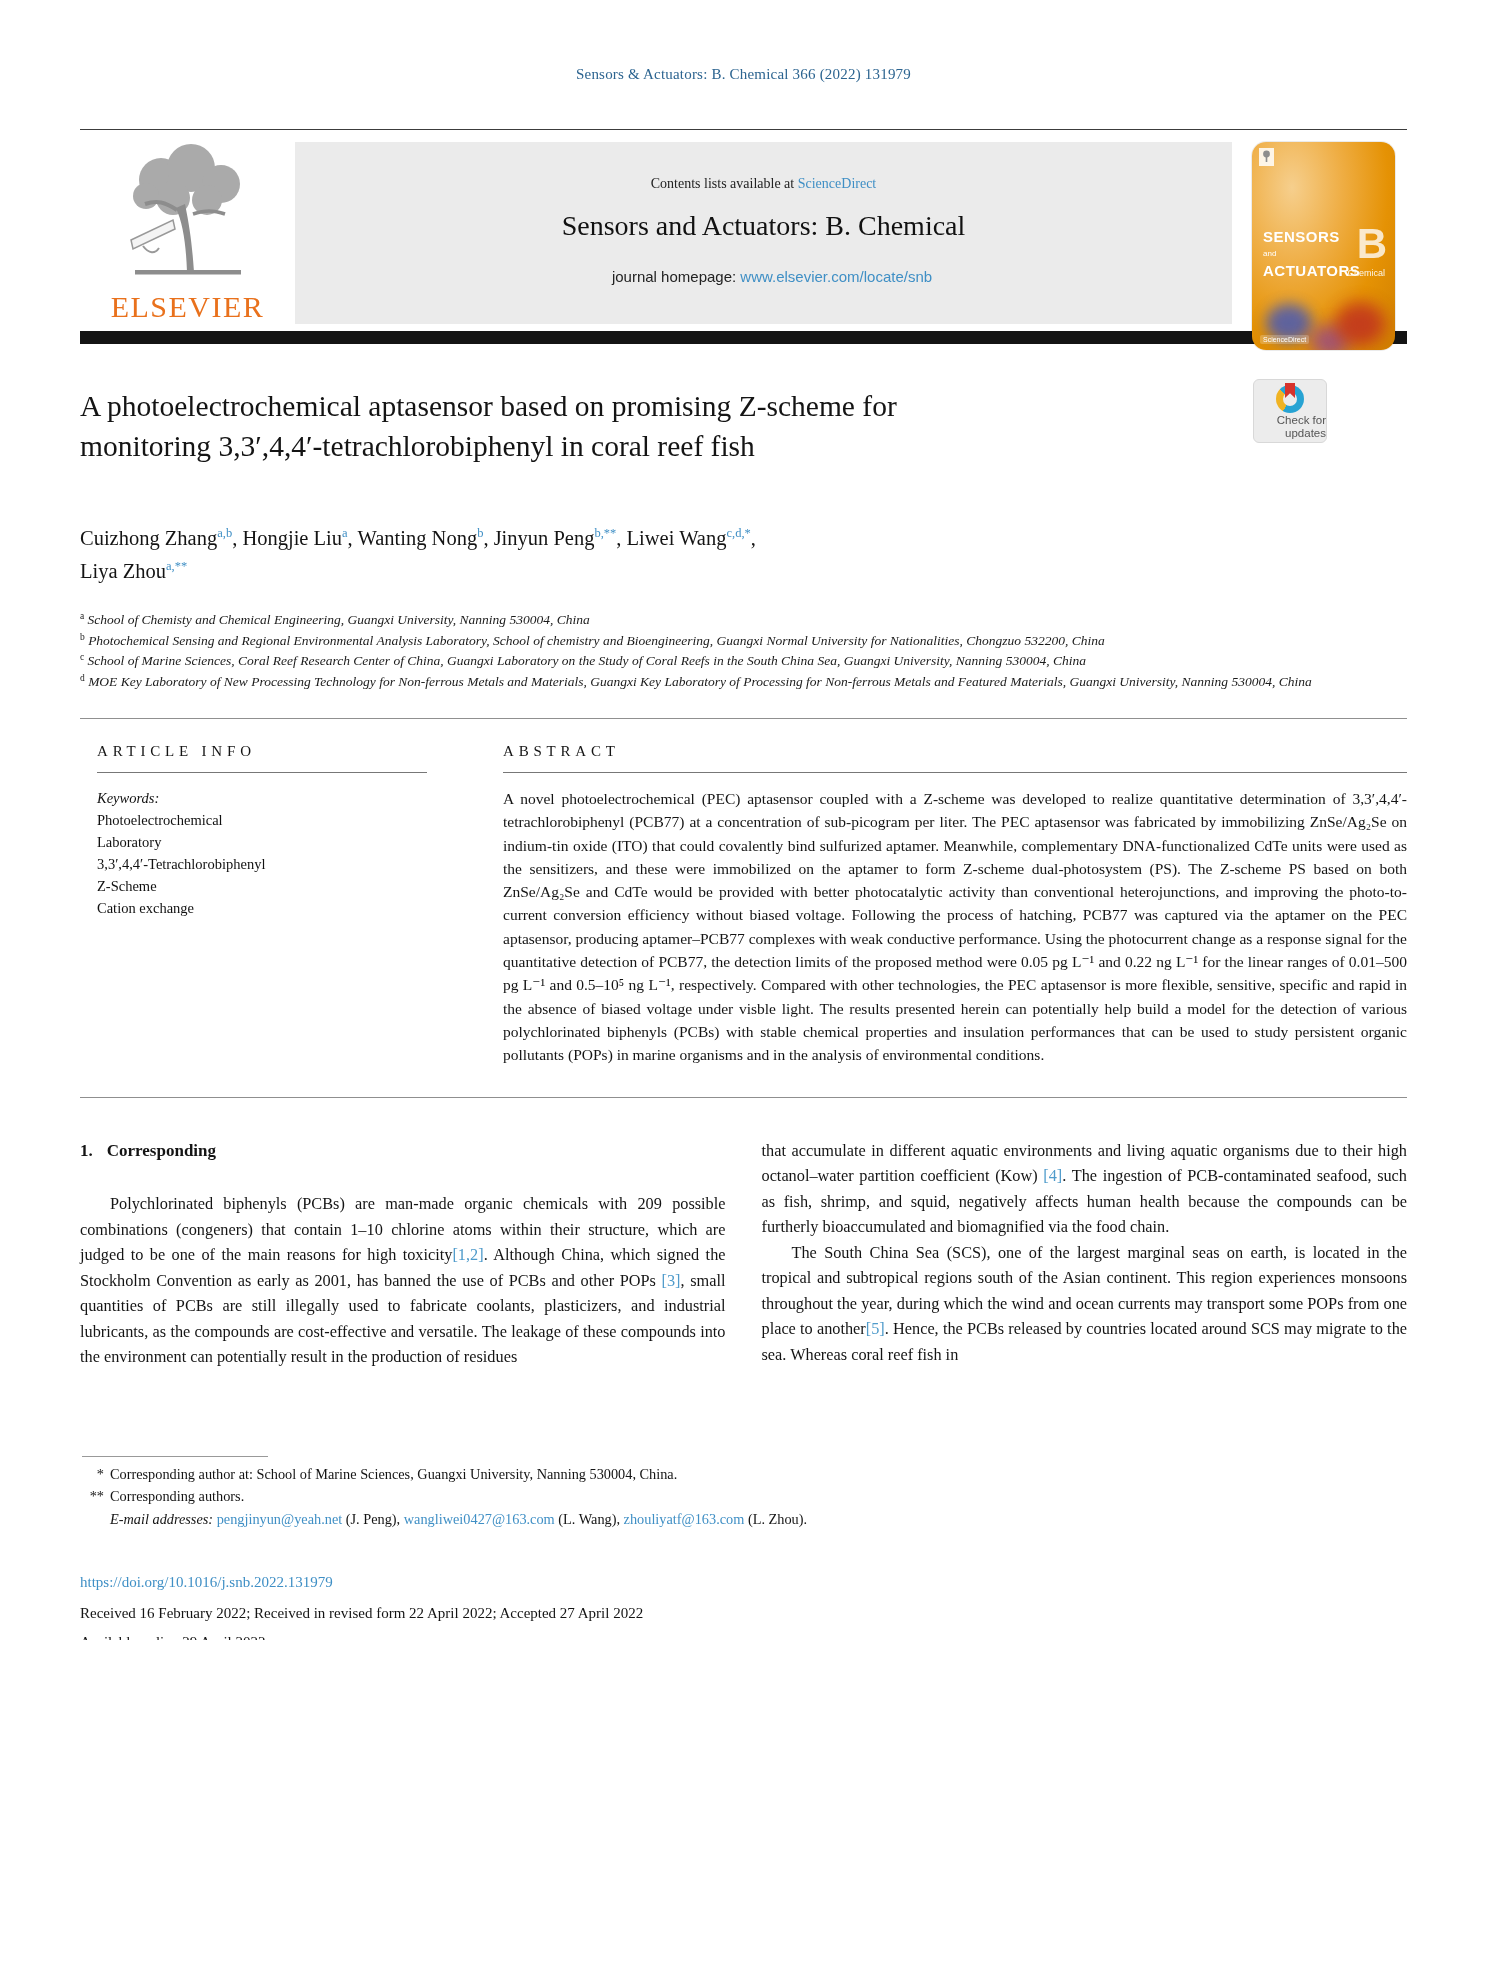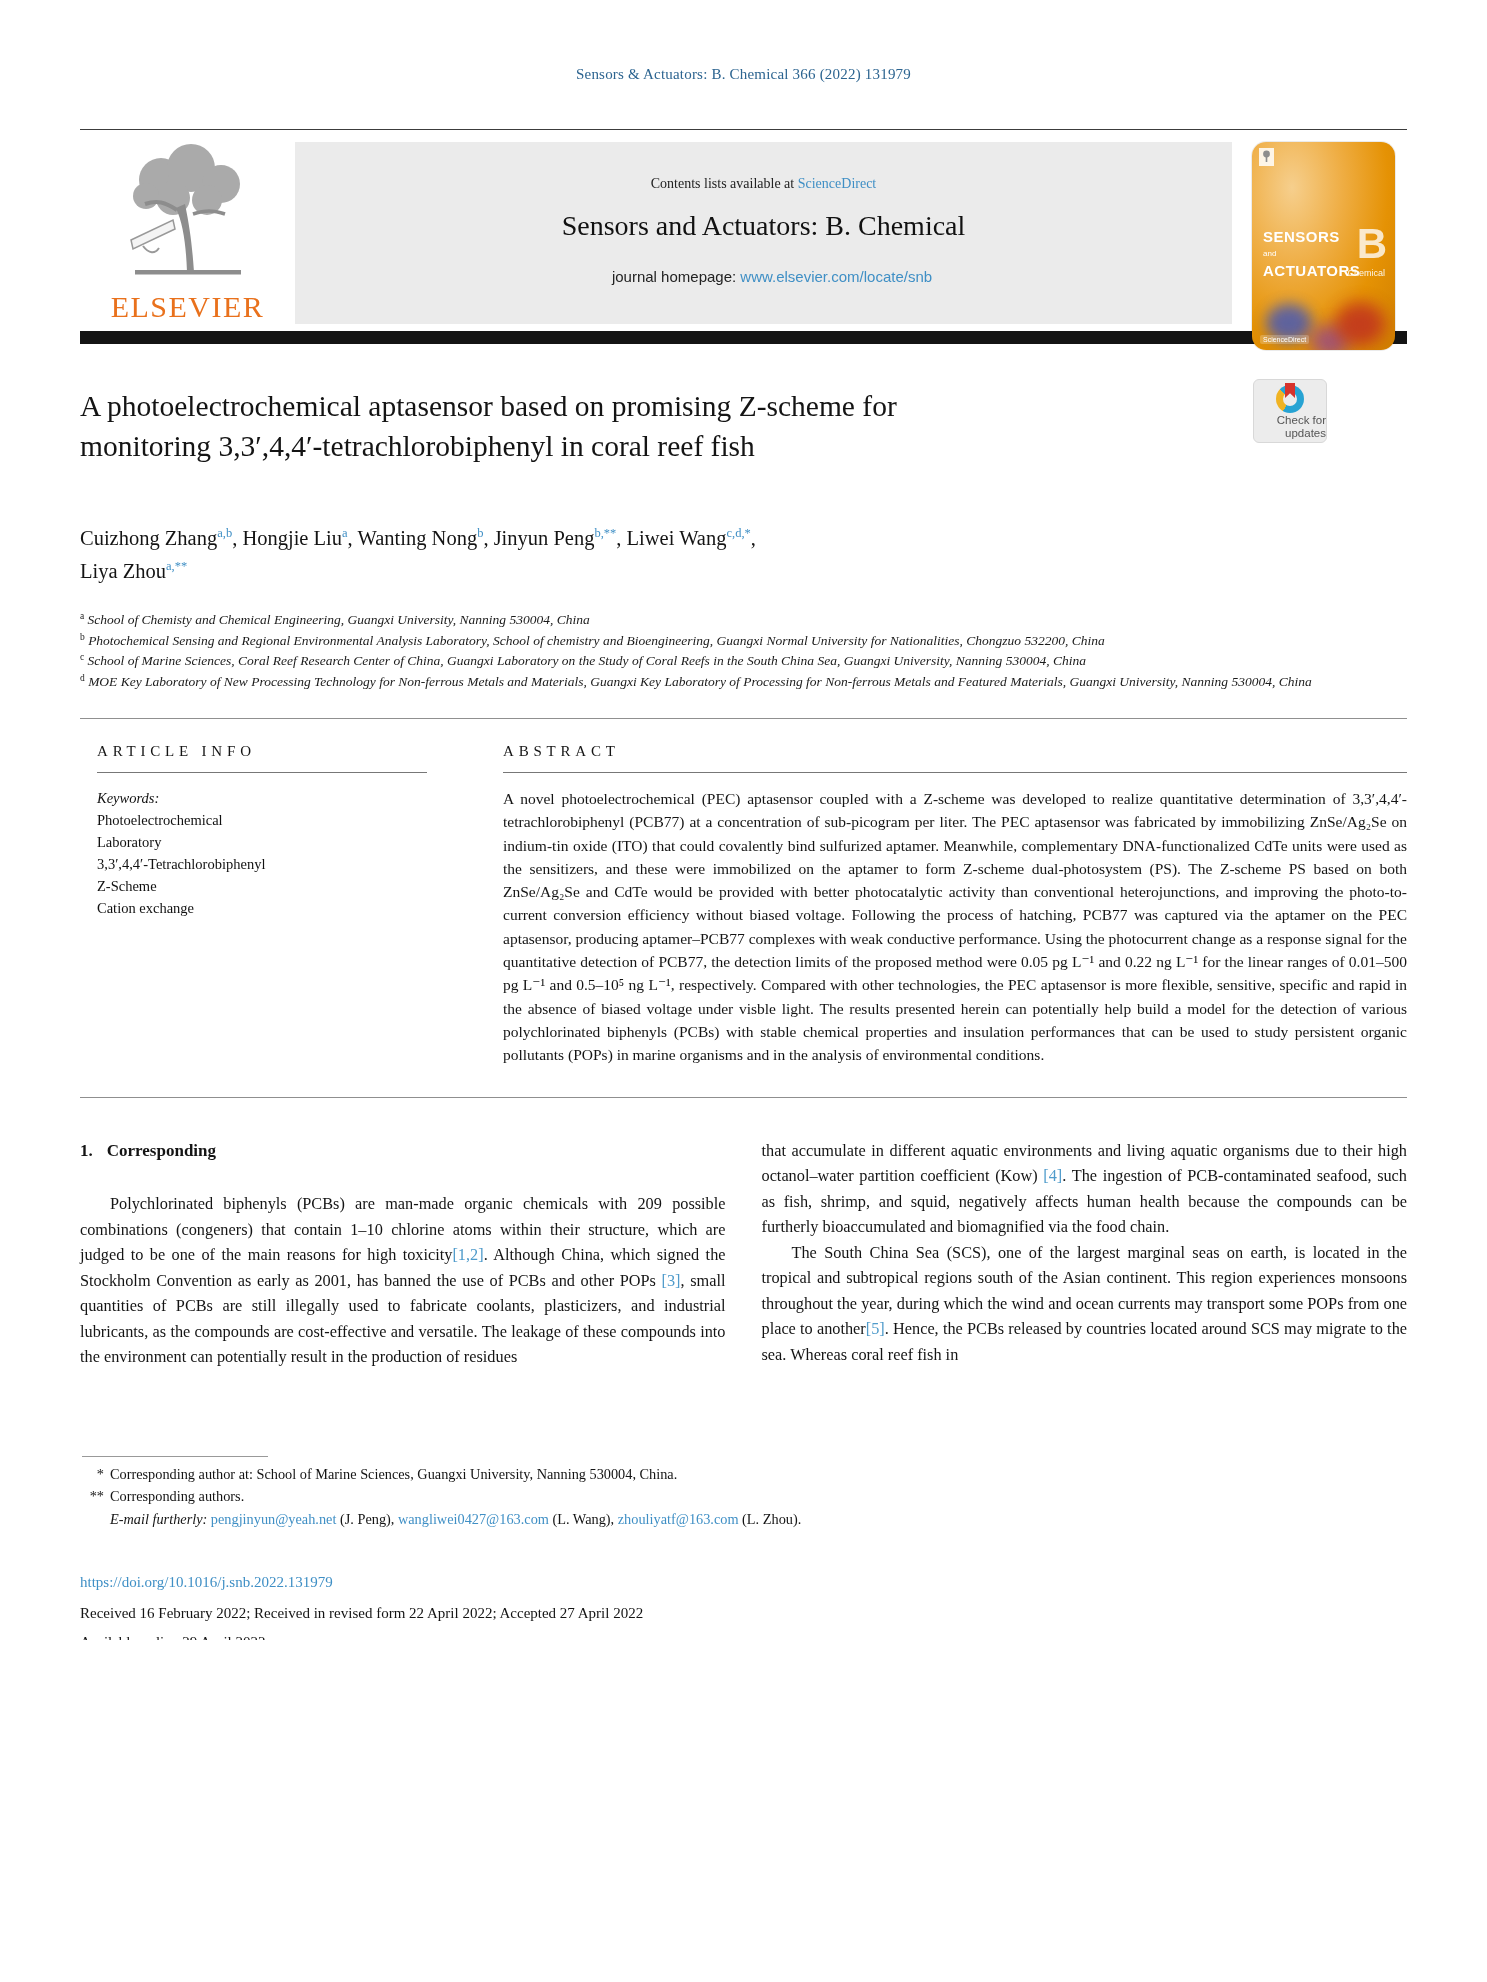--- a/index.html
+++ b/index.html
@@ -225,21 +225,21 @@
       <p class="indent"><span>The South China Sea (SCS), one of the largest marginal seas on earth, is located in the tropical and subtropical regions south of the Asian continent. This region experiences monsoons throughout the year, during which the wind and ocean currents may transport some POPs from one place to another</span><a class="ref">[5]</a><span>. Hence, the PCBs released by countries located around SCS may migrate to the sea. Whereas coral reef fish in</span></p>
     </div>
   </div>
 
   <div class="fn-rule"></div>
 
   <div class="footnotes">
     <div class="fn"><span class="marker">*</span><span>Corresponding author at: School of Marine Sciences, Guangxi University, Nanning 530004, China.</span></div>
     <div class="fn"><span class="marker">**</span><span>Corresponding authors.</span></div>
     <div class="fn fn-email">
-      <span class="lbl">E-mail furtherly:</span>
+      <span class="lbl">E-mail addresses:</span>
       <a class="link">pengjinyun@yeah.net</a><span> (J. Peng), </span><a class="link">wangliwei0427@163.com</a><span> (L. Wang), </span><a class="link">zhouliyatf@163.com</a><span> (L. Zhou).</span>
     </div>
   </div>
 
   <div class="footer-meta">
     <a class="link doi">https://doi.org/10.1016/j.snb.2022.131979</a>
     <div class="received">Received 16 February 2022; Received in revised form 22 April 2022; Accepted 27 April 2022</div>
     <div class="available">Available online 29 April 2022</div>
     <div class="issn">0925-4005/© 2022 Published by Elsevier B.V.</div>
   </div>

